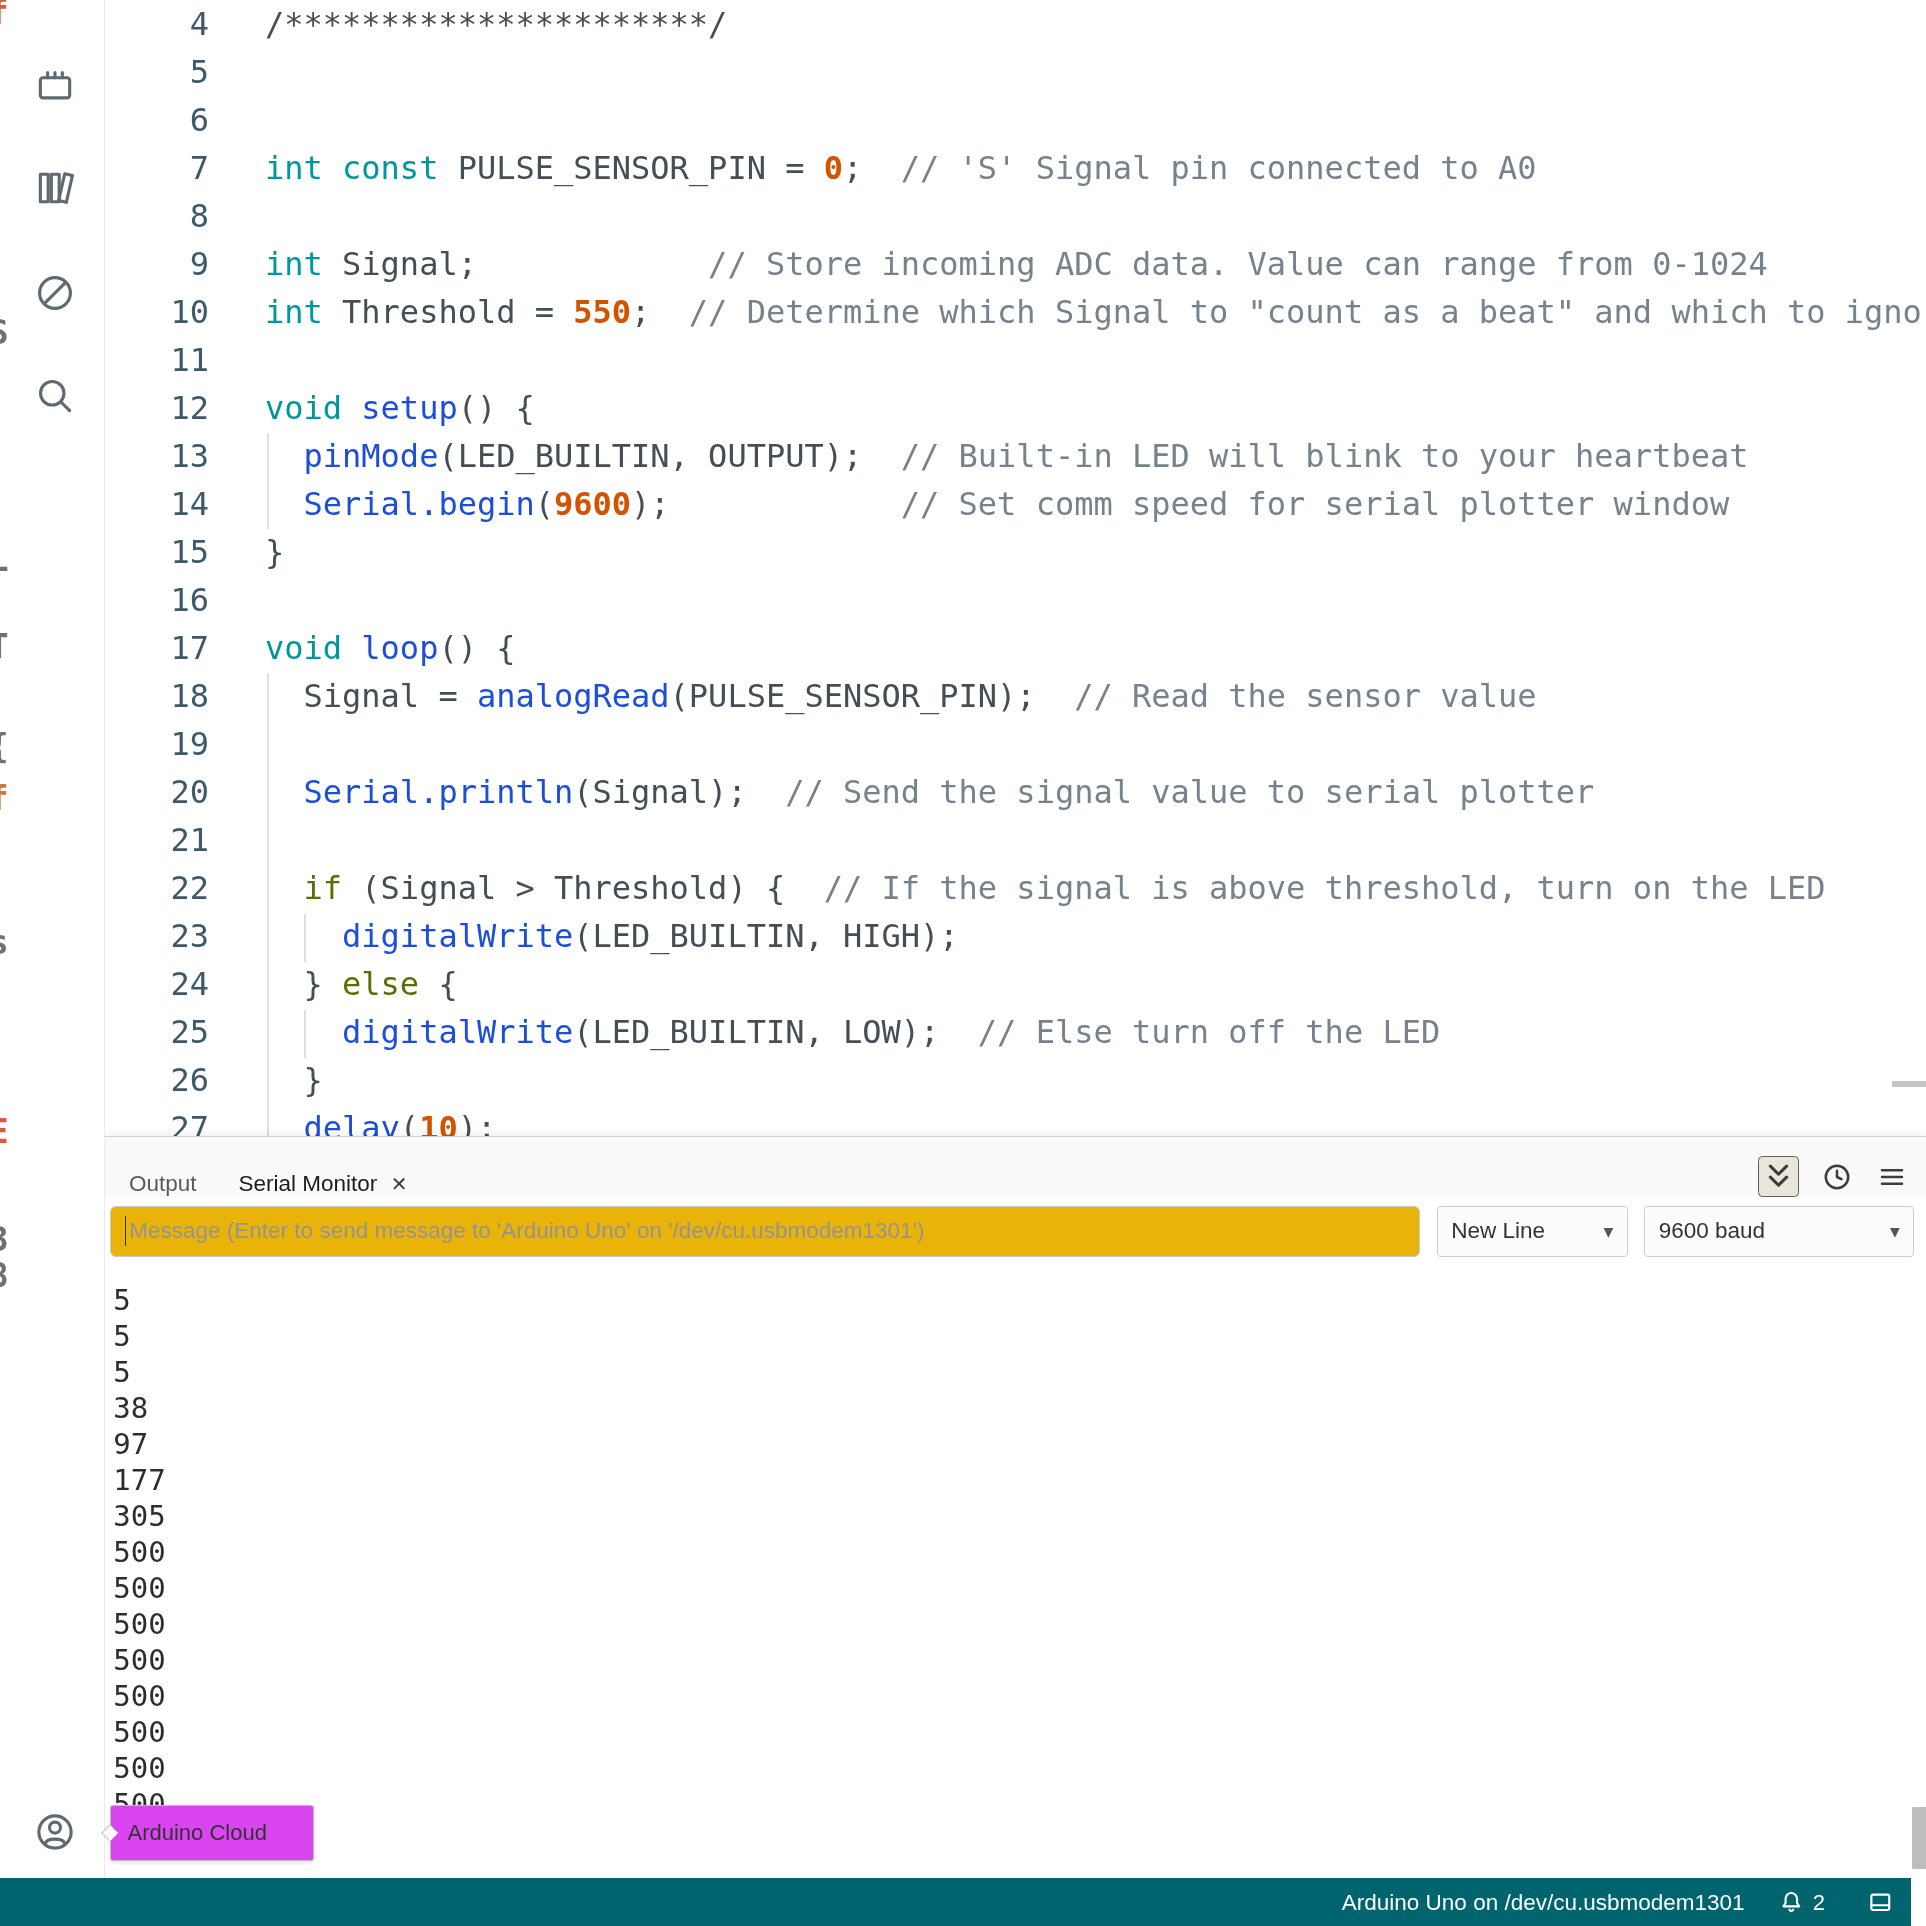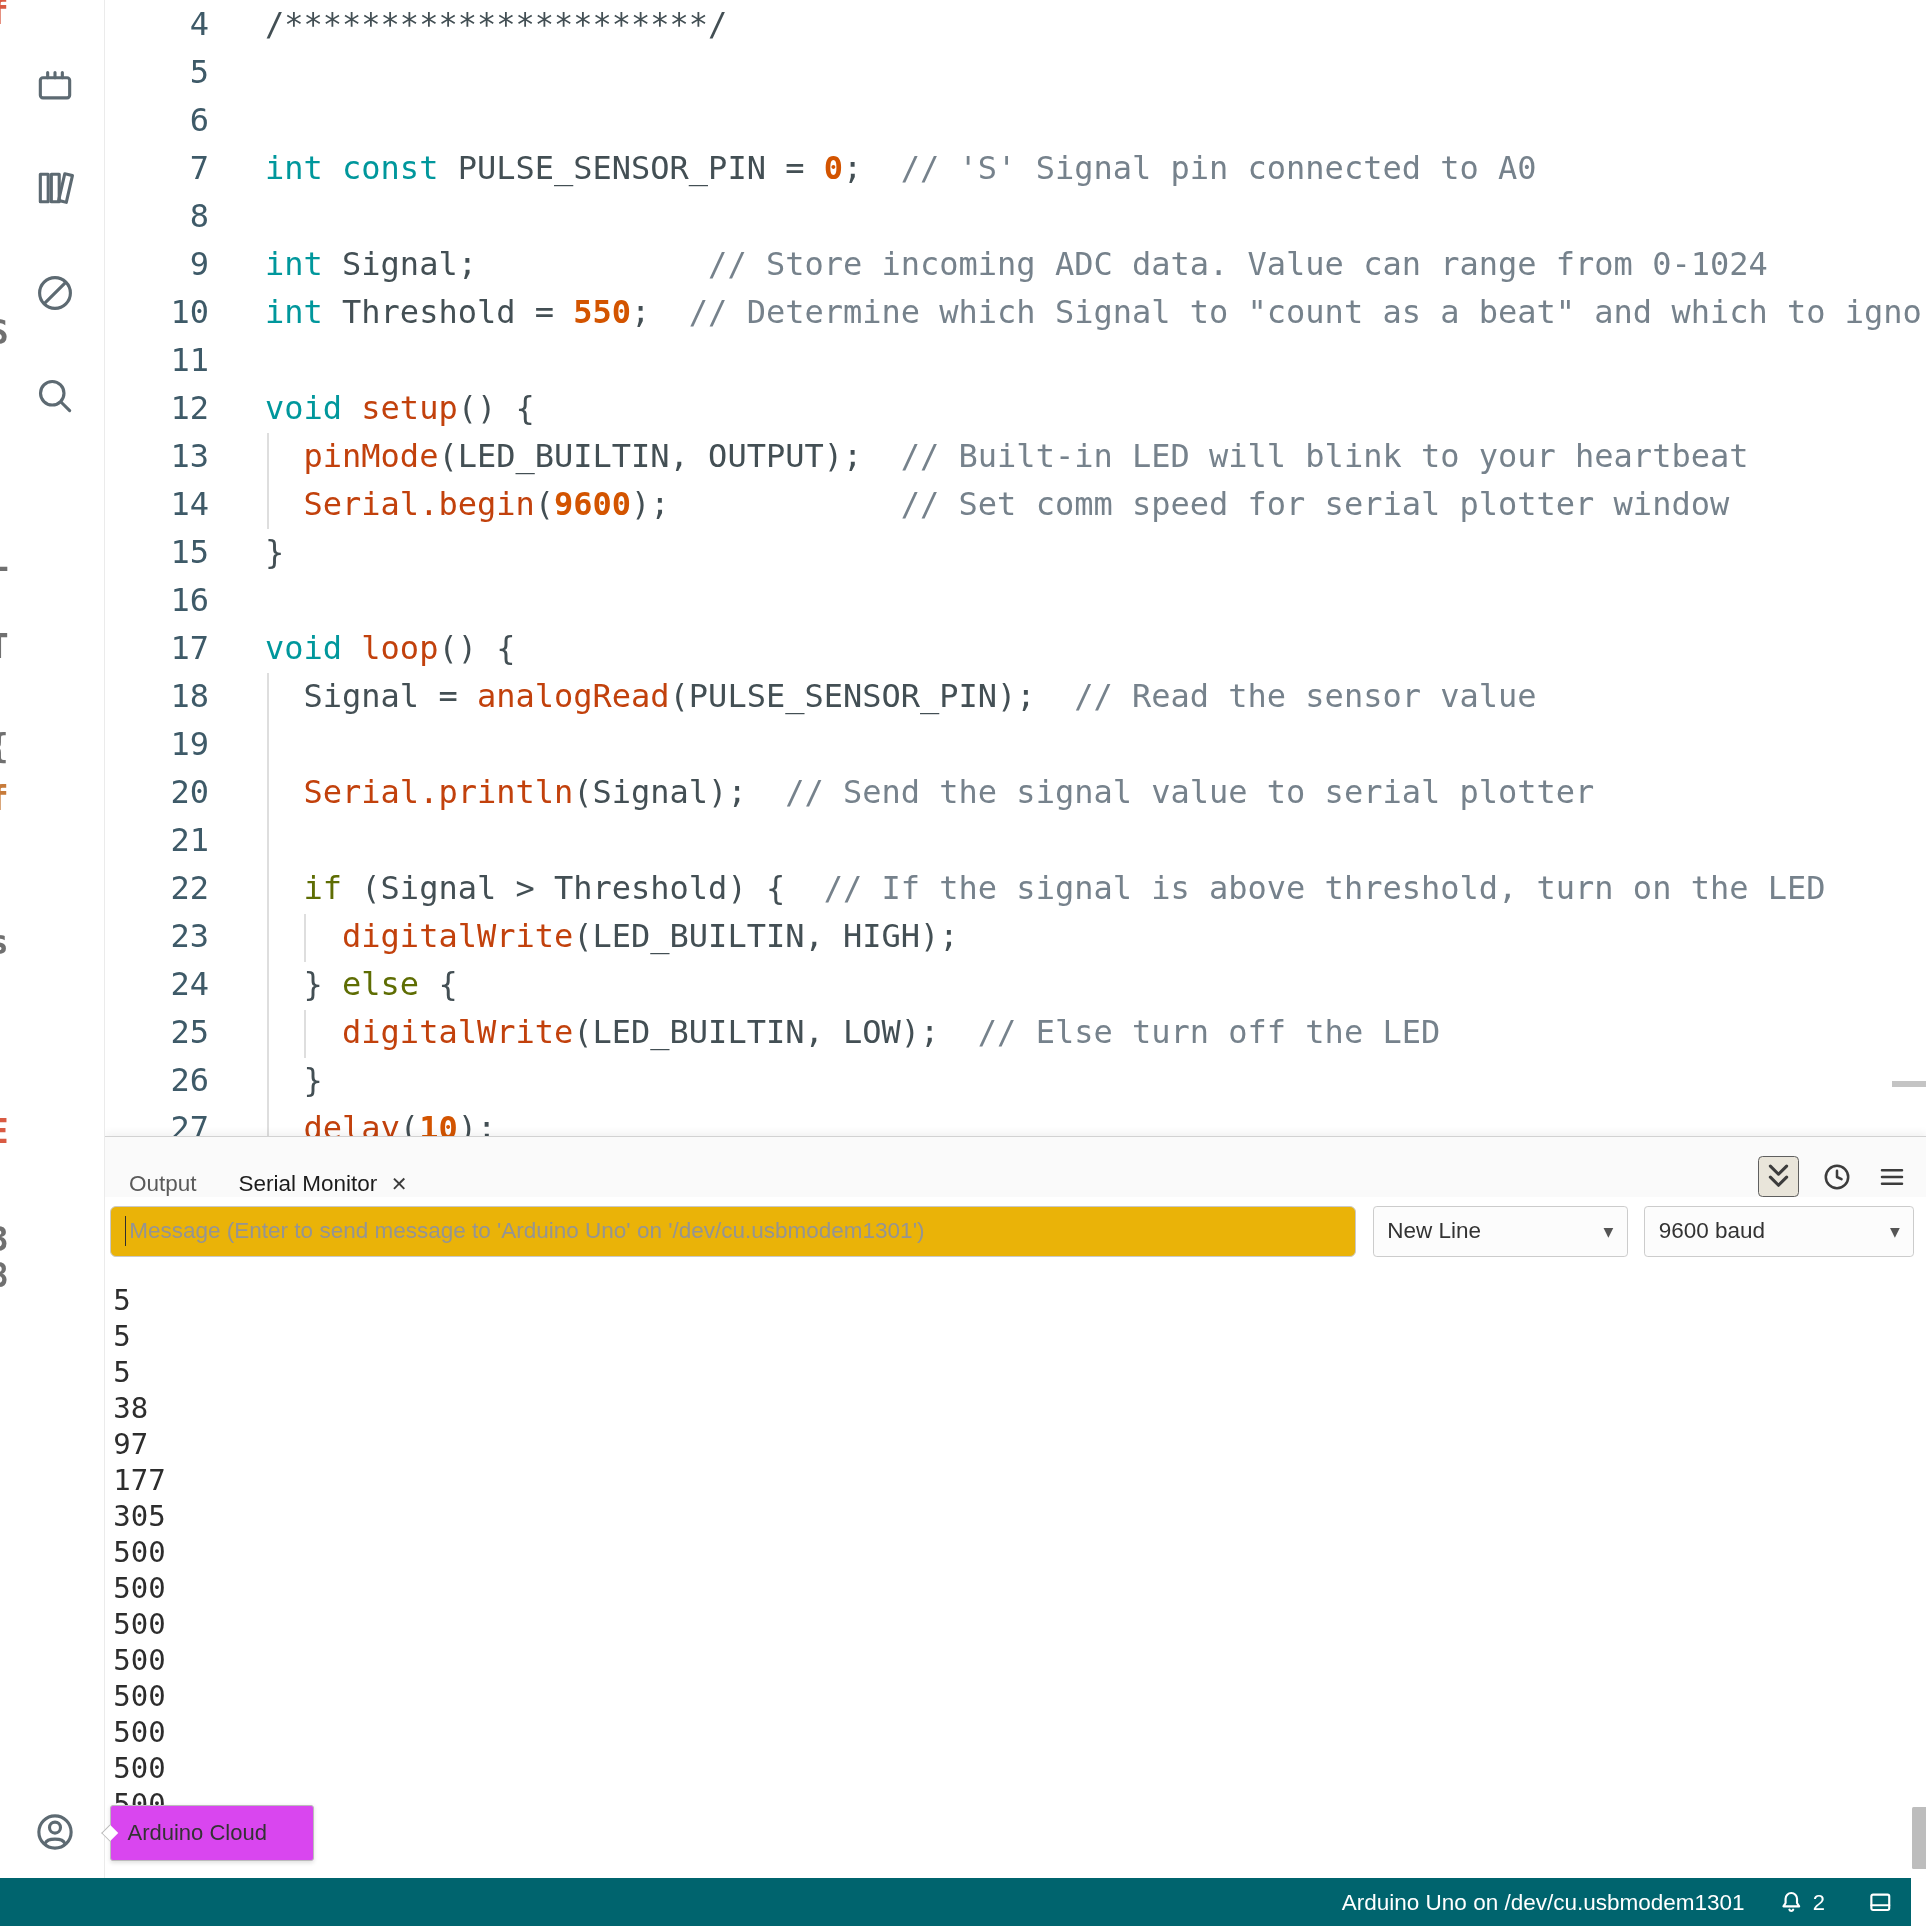--- a/index.html
+++ b/index.html
@@ -20,21 +20,21 @@
 
   
   .editor{position:absolute;left:105px;top:0;right:0;height:1136px;background:#ffffff;overflow:hidden;}
   .code-row{display:flex;height:48px;align-items:center;white-space:pre;
             font-family:"DejaVu Sans Mono",monospace;font-size:32px;}
   .gutter{flex:none;width:113px;box-sizing:border-box;text-align:right;padding-right:9px;
           color:#3e5a68;}
   .code-text{padding-left:47px;color:#434f54;}
   .seg-d{color:#434f54;}
   .seg-k{color:#00979c;}
-  .seg-f{color:#c2410c;}
+  .seg-f{color:#1d4ed8;}
   .seg-n{color:#d35400;font-weight:bold;}
   .seg-c{color:#76828c;}
   .seg-o{color:#5e6d03;}
   .guide{position:absolute;width:1.5px;background:#dedede;}
   .hscroll-hint{position:absolute;right:0;top:1081px;width:35px;height:6px;background:#c4c4c4;}
 
   
   .bottom-panel{position:absolute;left:105px;right:0;top:1136px;bottom:49px;background:#ffffff;
                 border-top:1.5px solid #d2d2d2;box-shadow:0 -4.5px 7.5px rgba(0,0,0,0.05);z-index:3;}
   .panel-header{height:60px;display:flex;align-items:flex-end;padding:0 19.5px 0 24px;background:#fafafa;}
@@ -53,21 +53,21 @@
                padding:0 12.8px 0 5.3px;gap:16.5px;background:#ffffff;}
   .message-input-wrap{flex:1;height:51px;position:relative;}
   .message-input{width:100%;height:100%;box-sizing:border-box;border:1.5px solid #c9c9c9;
                  border-radius:6px;padding:0 15px 0 18px;font-size:22.5px;color:#333333;
                  font-family:"Liberation Sans",sans-serif;outline:none;background:#eab308;}
   .message-input::placeholder{color:#949494;}
   .caret{position:absolute;left:14.3px;top:10.5px;width:1.5px;height:30px;background:#2f2f2f;}
   .select{height:51px;box-sizing:border-box;border:1.5px solid #cccccc;border-radius:3.8px;
           background:#fcfcfc;display:flex;align-items:center;justify-content:space-between;
           padding:0 13.5px 0 13.5px;font-size:22.5px;color:#333333;cursor:pointer;}
-  .select.line-ending{width:255px;}
+  .select.line-ending{width:191px;}
   .select.baud{width:270px;}
   .chev{font-size:19.5px;color:#555555;}
 
   .serial-output{padding:16.5px 0 0 8.3px;font-family:"DejaVu Sans Mono",monospace;
                  font-size:29px;line-height:36px;color:#2d2d2d;}
   .serial-line{height:36px;white-space:pre;}
 
   
   .cloud-tooltip{position:absolute;left:110px;top:1805px;width:204px;height:56px;box-sizing:border-box;
                  background:#d946ef;border:1.5px solid #bbbbbb;border-radius:3px;display:flex;

